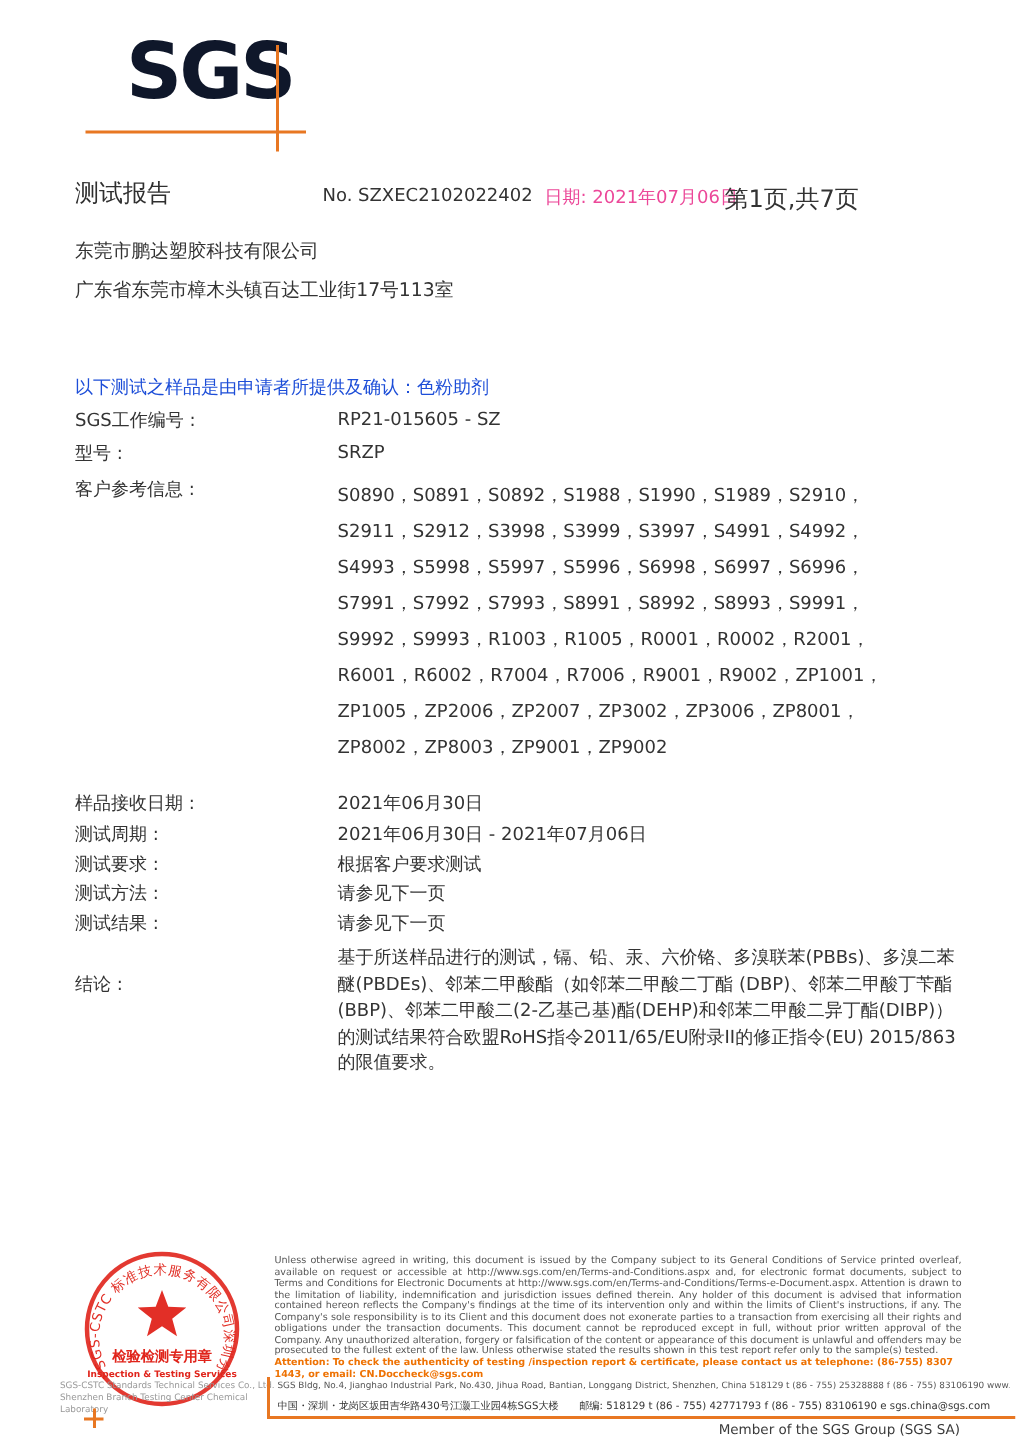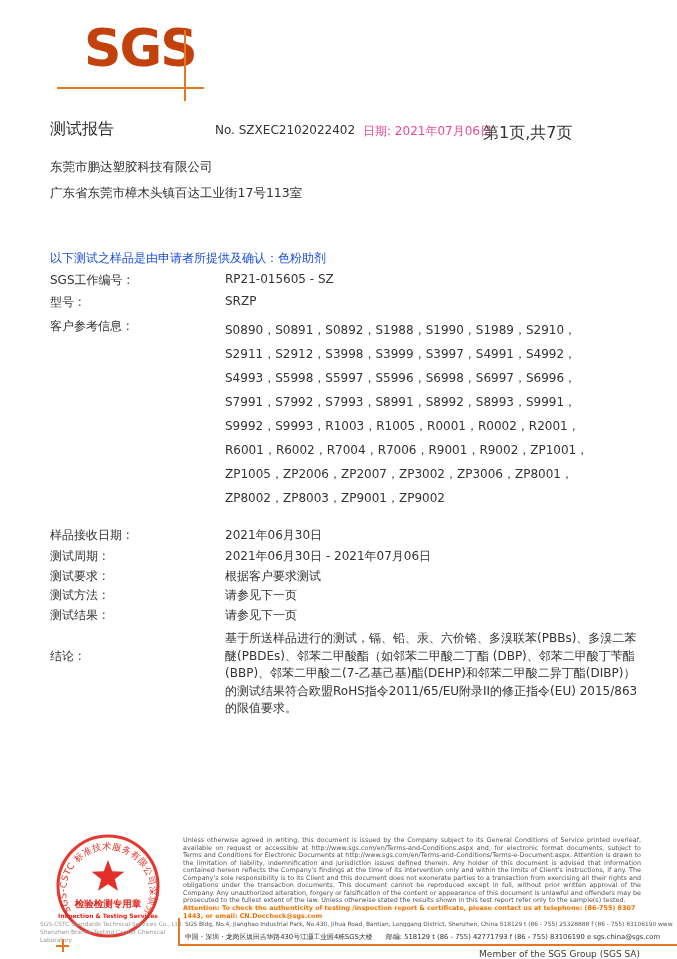--- a/index.html
+++ b/index.html
@@ -4,21 +4,21 @@
 <style>
   html,body{margin:0;padding:0;background:#ffffff;}
   body{
     width:677px;height:959px;position:relative;overflow:hidden;
     font-family:"DejaVu Sans","Liberation Sans",sans-serif;
     color:#3d3d3d;-webkit-font-smoothing:antialiased;
   }
 
   
   .logo-text{position:absolute;left:84px;top:22px;font-size:52px;font-weight:bold;
-    color:#c2410c;letter-spacing:-2px;line-height:1;}
+    color:#0f172a;letter-spacing:-2px;line-height:1;}
   .logo-hline{position:absolute;left:57px;top:87px;width:147px;height:2px;background:#e87722;}
   .logo-vline{position:absolute;left:184px;top:30px;width:2px;height:71px;background:#e87722;}
 
   
   .doc-title{position:absolute;left:50px;top:119px;font-size:16px;font-weight:normal;color:#2f2f2f;}
   .report-no{position:absolute;left:215px;top:123px;font-size:12px;color:#333;}
   .hdr-date{position:absolute;left:363px;top:123px;font-size:12px;color:#ec4899;}
   .hdr-pages{position:absolute;left:483px;top:123px;font-size:16px;color:#333;}
 
   .applicant{position:absolute;left:50px;top:154px;font-size:12.5px;line-height:26px;color:#333;}
@@ -114,21 +114,21 @@
   <span class="val">请参见下一页</span>
 </div>
 
 <div class="row" style="top:607px">
   <span class="lbl">测试结果 :</span>
   <span class="val">请参见下一页</span>
 </div>
 
 <div class="row conclusion" style="top:630px">
   <span class="lbl" style="padding-top:18px">结论 :</span>
-  <span class="val">基于所送样品进行的测试，镉、铅、汞、六价铬、多溴联苯(PBBs)、多溴二苯醚(PBDEs)、邻苯二甲酸酯（如邻苯二甲酸二丁酯 (DBP)、邻苯二甲酸丁苄酯(BBP)、邻苯二甲酸二(7-乙基己基)酯(DEHP)和邻苯二甲酸二异丁酯(DIBP)）的测试结果符合欧盟RoHS指令2011/65/EU附录II的修正指令(EU) 2015/863 的限值要求。</span>
+  <span class="val">基于所送样品进行的测试，镉、铅、汞、六价铬、多溴联苯(PBBs)、多溴二苯醚(PBDEs)、邻苯二甲酸酯（如邻苯二甲酸二丁酯 (DBP)、邻苯二甲酸丁苄酯(BBP)、邻苯二甲酸二(2-乙基己基)酯(DEHP)和邻苯二甲酸二异丁酯(DIBP)）的测试结果符合欧盟RoHS指令2011/65/EU附录II的修正指令(EU) 2015/863 的限值要求。</span>
 </div>
 
 <svg class="stamp-svg" width="136" height="118" viewBox="0 0 136 118">
   <circle cx="68" cy="56" r="50" fill="none" stroke="#e0241b" stroke-width="3" opacity="0.9"></circle>
   <path id="ringArc" d="M 32,83 A 42,42 0 1 1 104,83" fill="none"></path>
   <text font-size="9" fill="#e0241b" letter-spacing="0.5" opacity="0.95">
     <textPath href="#ringArc" startOffset="2">SGS-CSTC 标准技术服务有限公司深圳分公司</textPath>
   </text>
   <polygon points="68,30 72.2,41.2 84.2,41.7 74.8,49.2 78,60.8 68,54.2 58,60.8 61.2,49.2 51.8,41.7 63.8,41.2" fill="#e0241b" opacity="0.95"></polygon>
   <text x="68" y="77" text-anchor="middle" font-size="9.5" font-weight="bold" fill="#e0241b">检验检测专用章</text>

